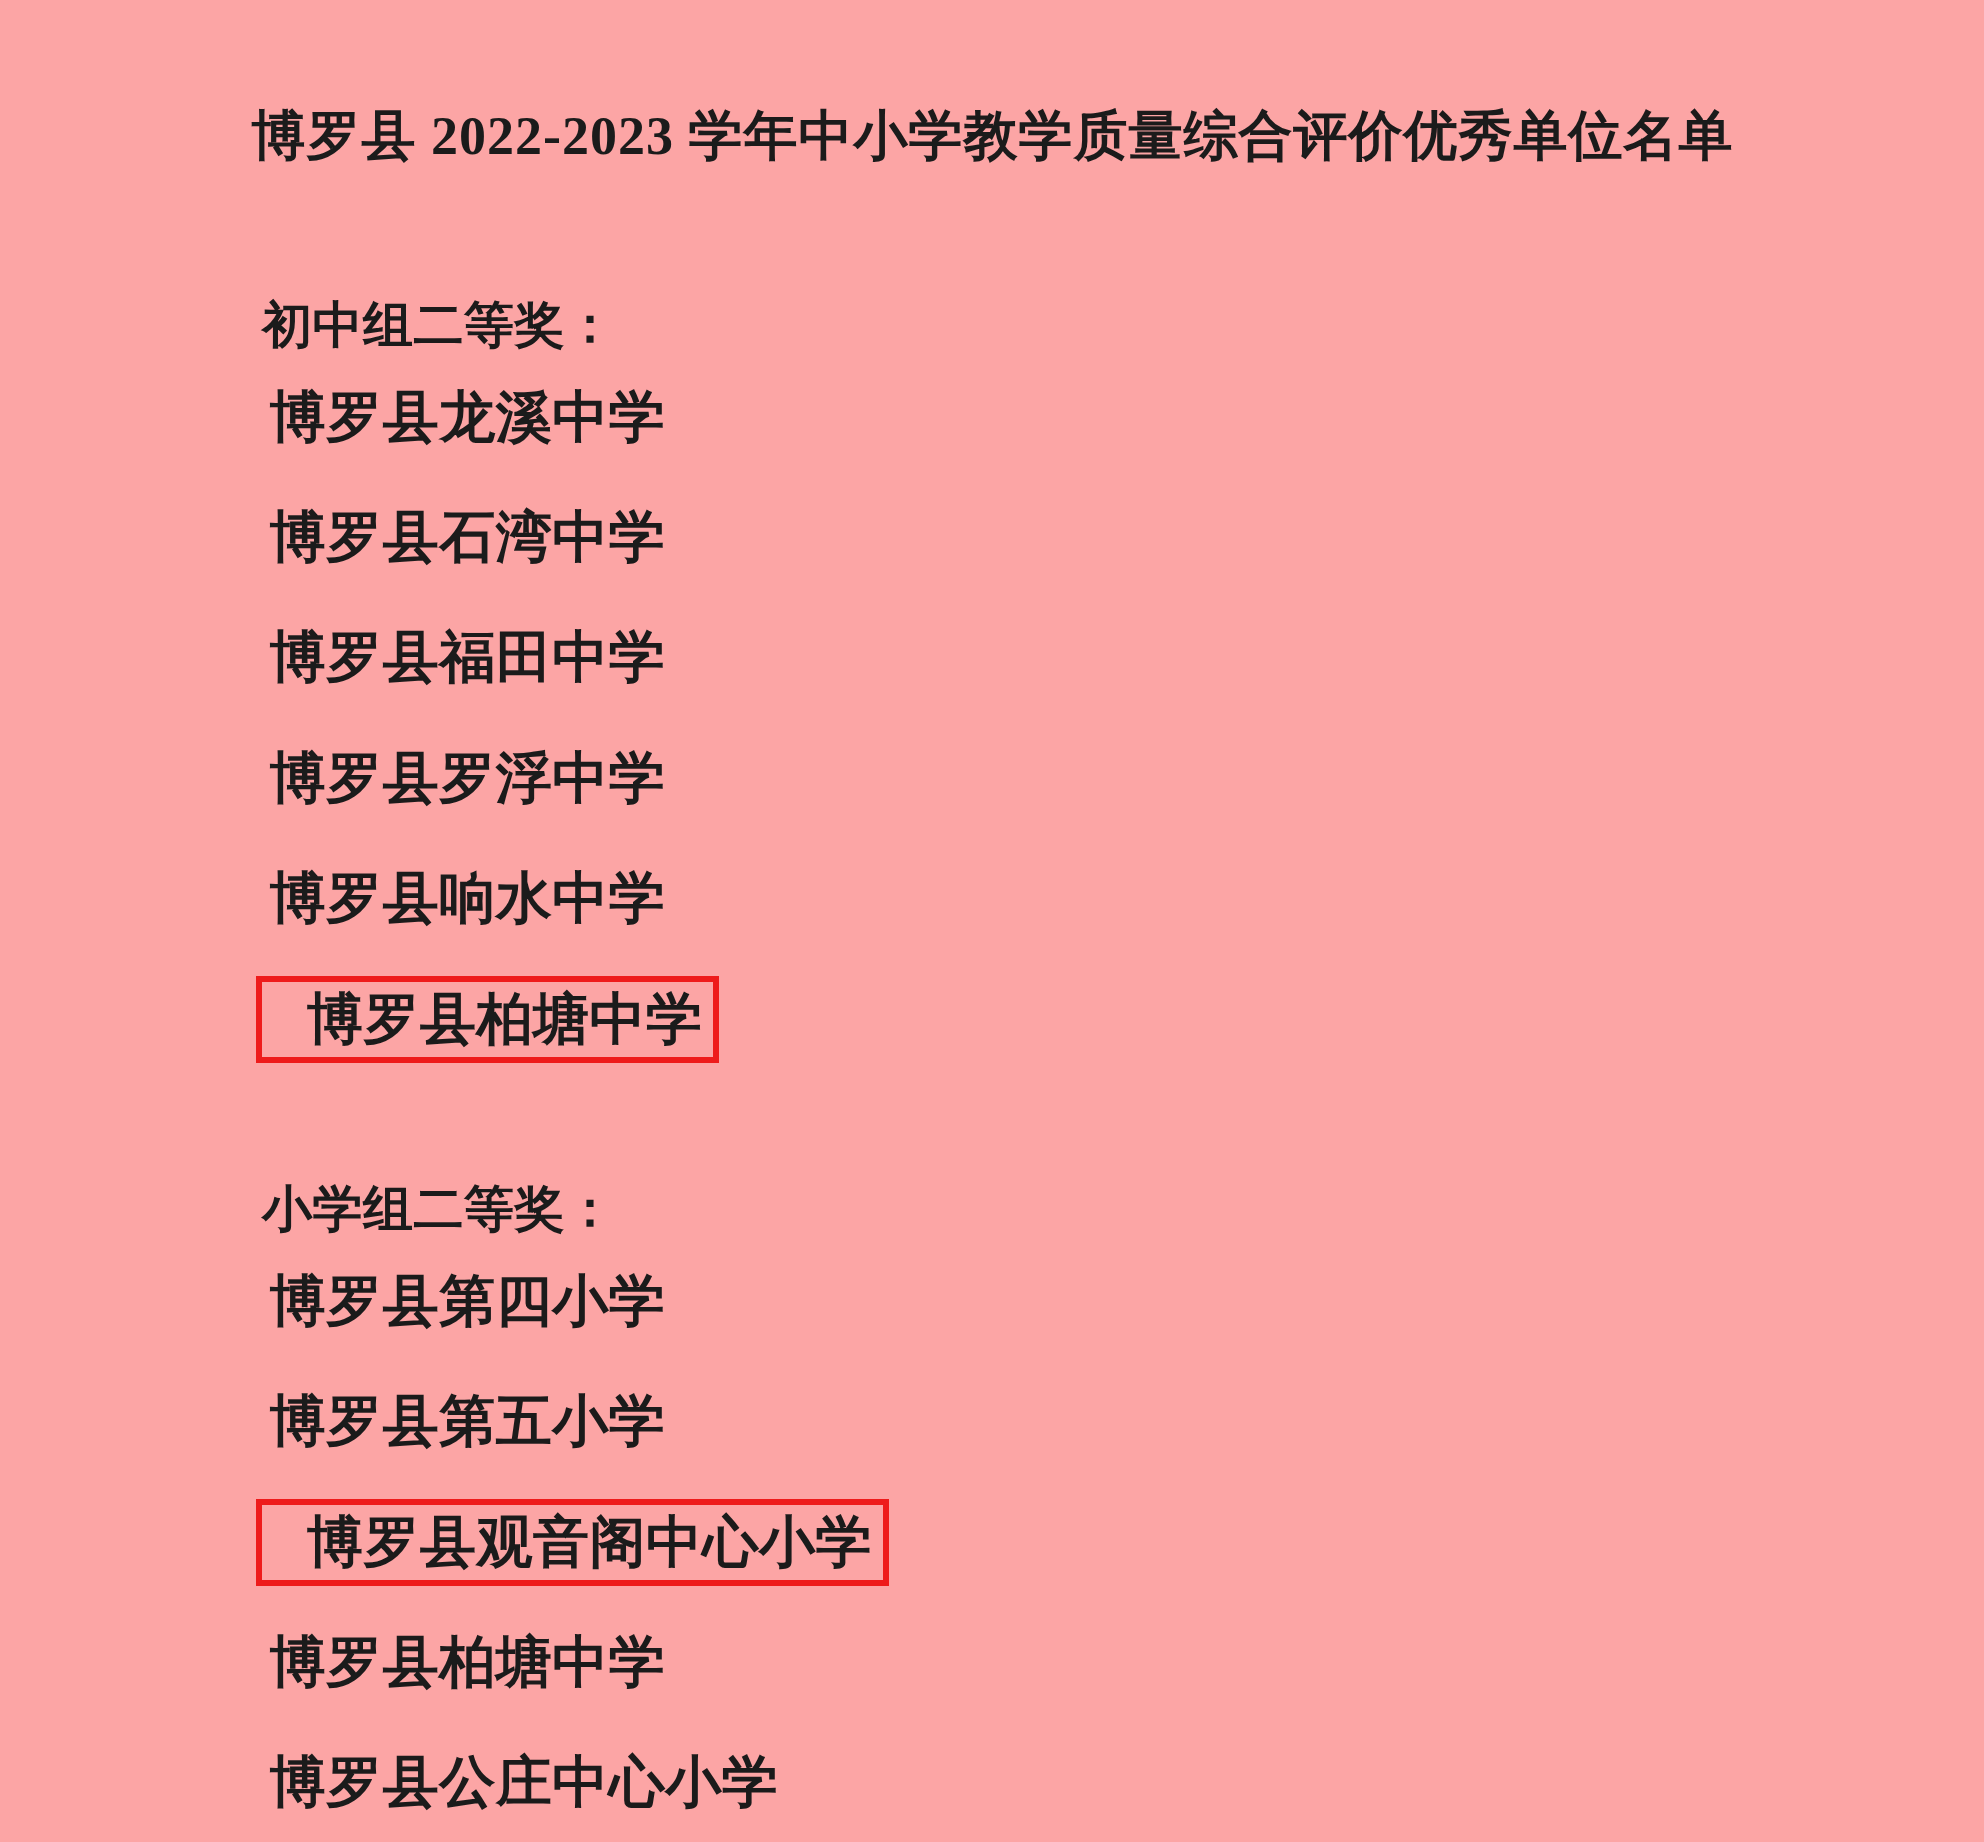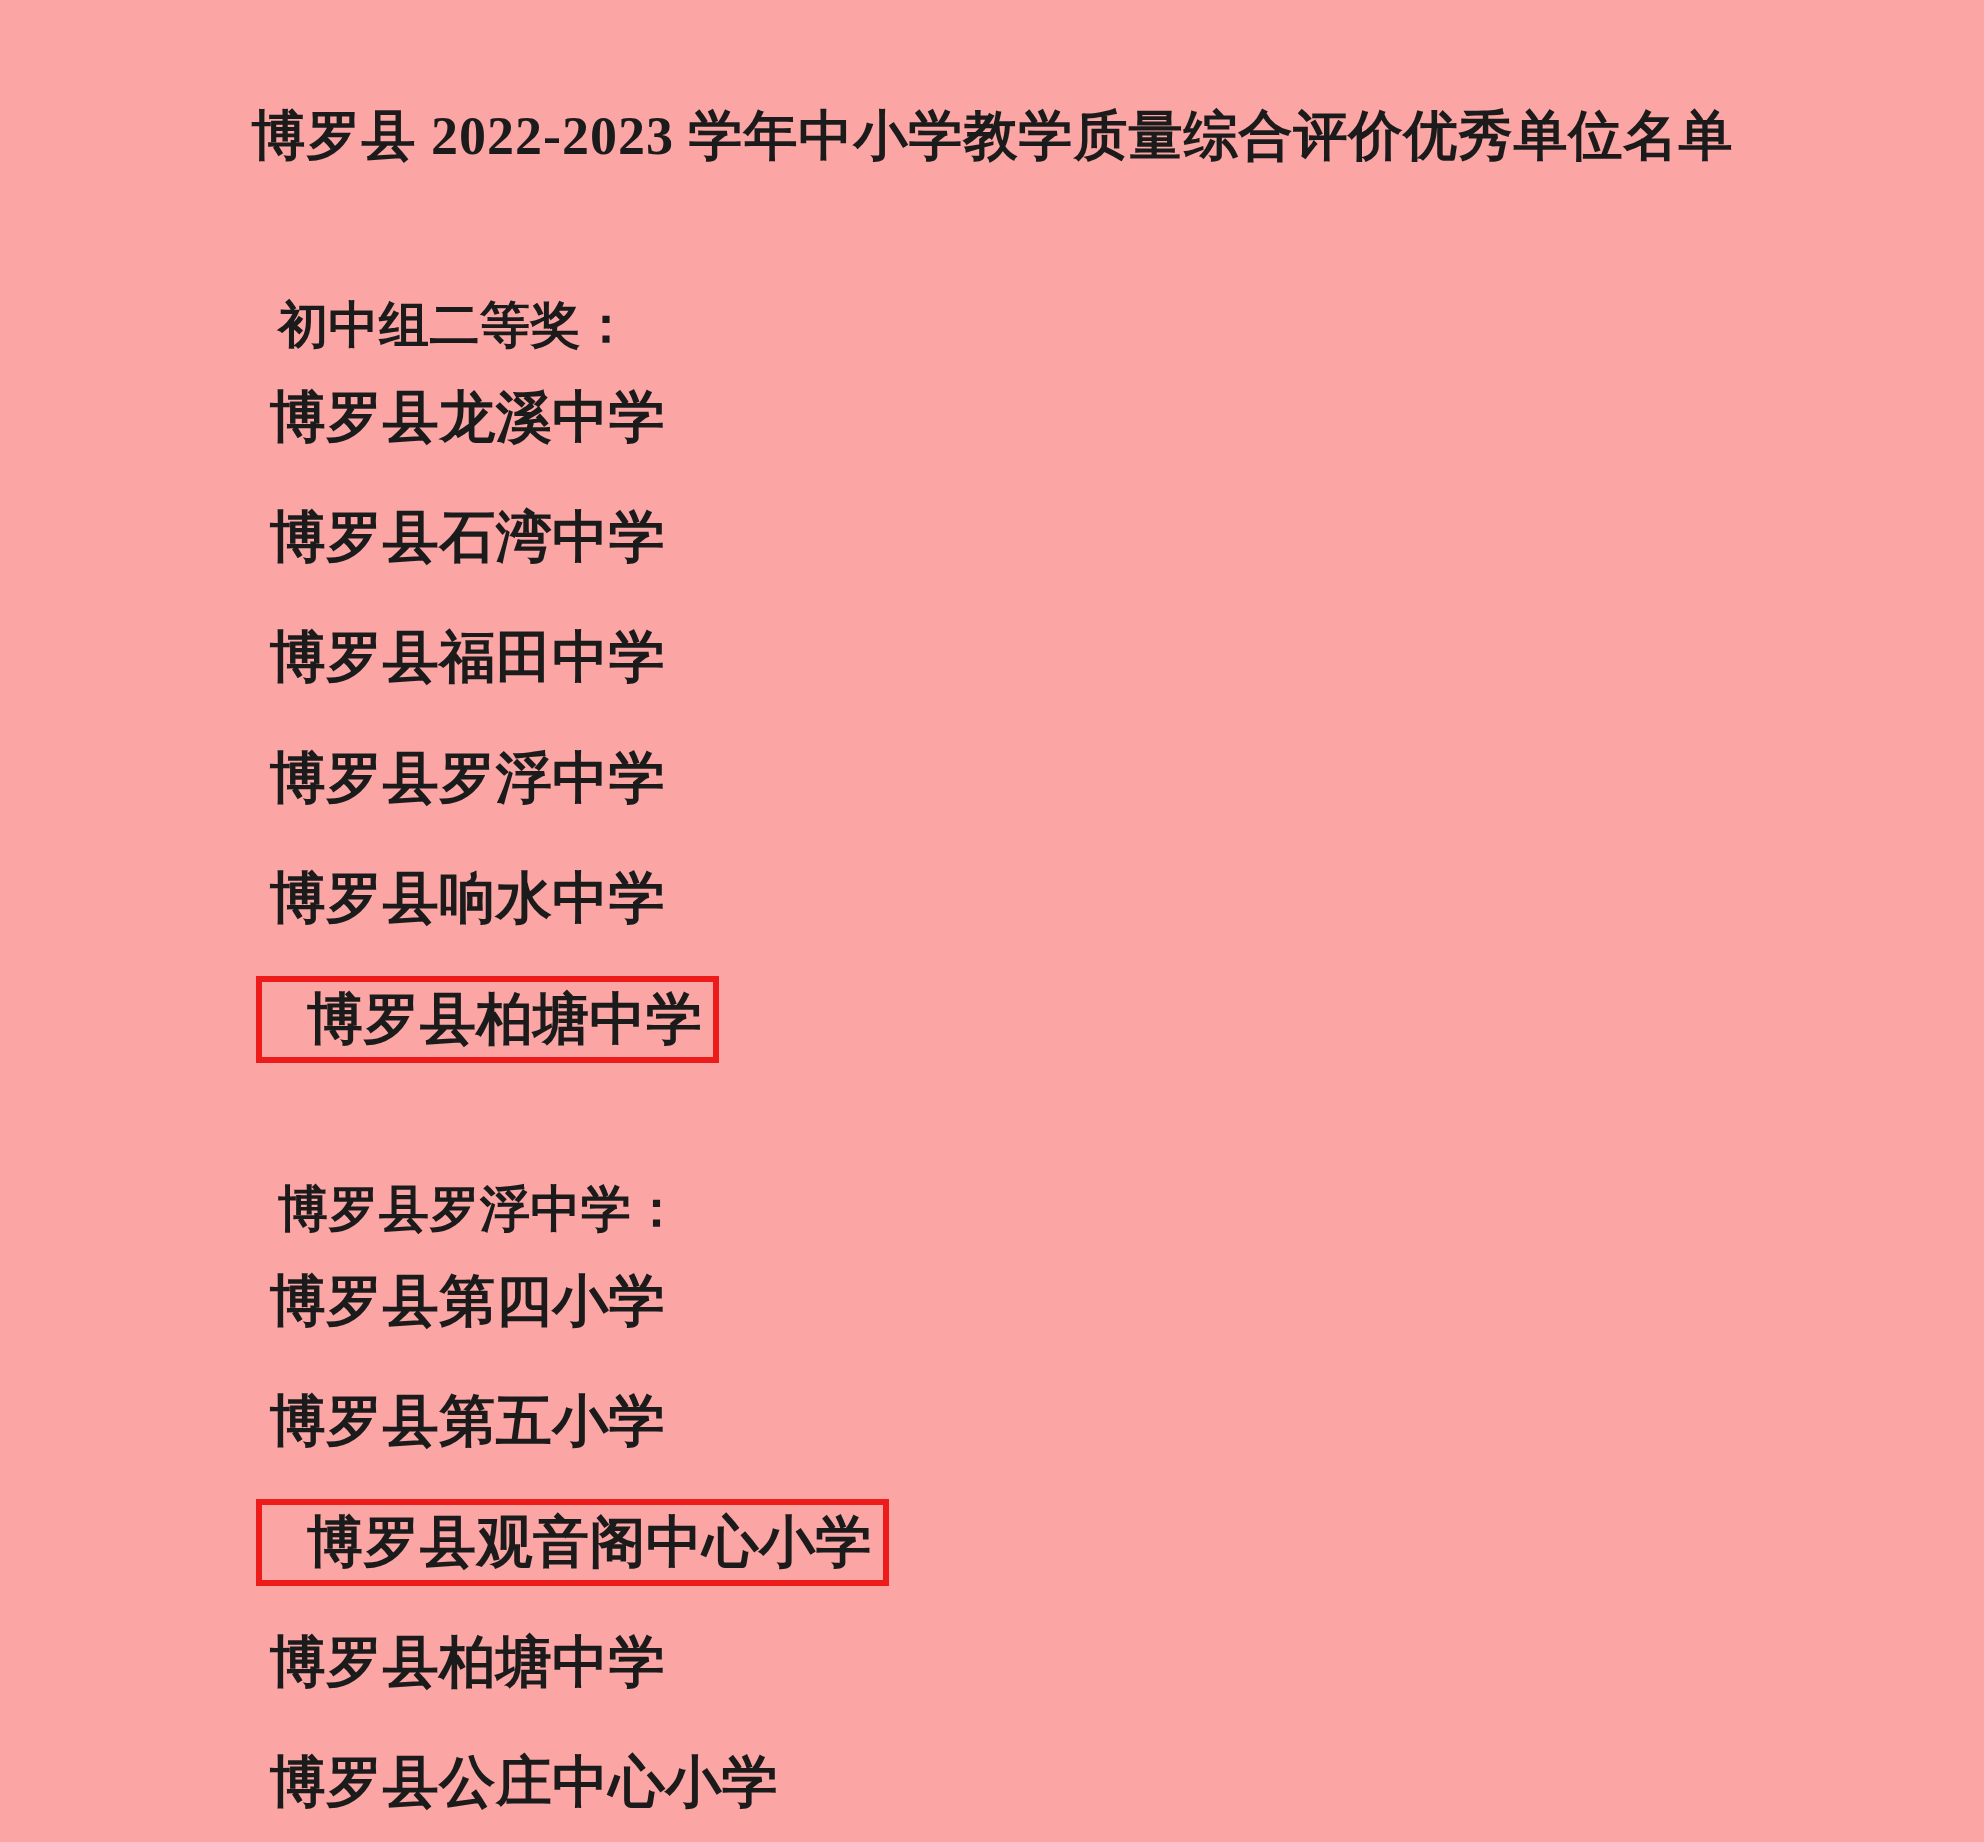--- a/index.html
+++ b/index.html
@@ -39,21 +39,21 @@
     top: 300px;
     width: 1551px;
   }
   .section {
     margin-bottom: 0;
   }
   .section-heading {
     font-size: 50px;
     font-weight: 700;
     line-height: 1.0;
-    margin: 0 0 30px 16px;
+    margin: 0 0 30px 0;
     letter-spacing: 0.5px;
   }
   .list {
     list-style: none;
     margin: 0;
     padding: 0;
   }
   .list-item {
     position: relative;
     font-size: 56px;
@@ -110,21 +110,21 @@
         </li>
         <li class="list-item highlight">
           <span class="txt" style="outline-color: rgb(238, 27, 27);">博罗县柏塘中学</span>
         </li>
       </ul>
     </div>
 
     <div class="gap"></div>
 
     <div class="section">
-      <div class="section-heading section-two-heading">博罗县罗浮中学：</div>
+      <div class="section-heading section-two-heading">小学组二等奖：</div>
       <ul class="list">
         <li class="list-item">
           <span class="txt">博罗县第四小学</span>
         </li>
         <li class="list-item">
           <span class="txt">博罗县第五小学</span>
         </li>
         <li class="list-item highlight">
           <span class="txt" style="outline-color: rgb(238, 27, 27);">博罗县观音阁中心小学</span>
         </li>

